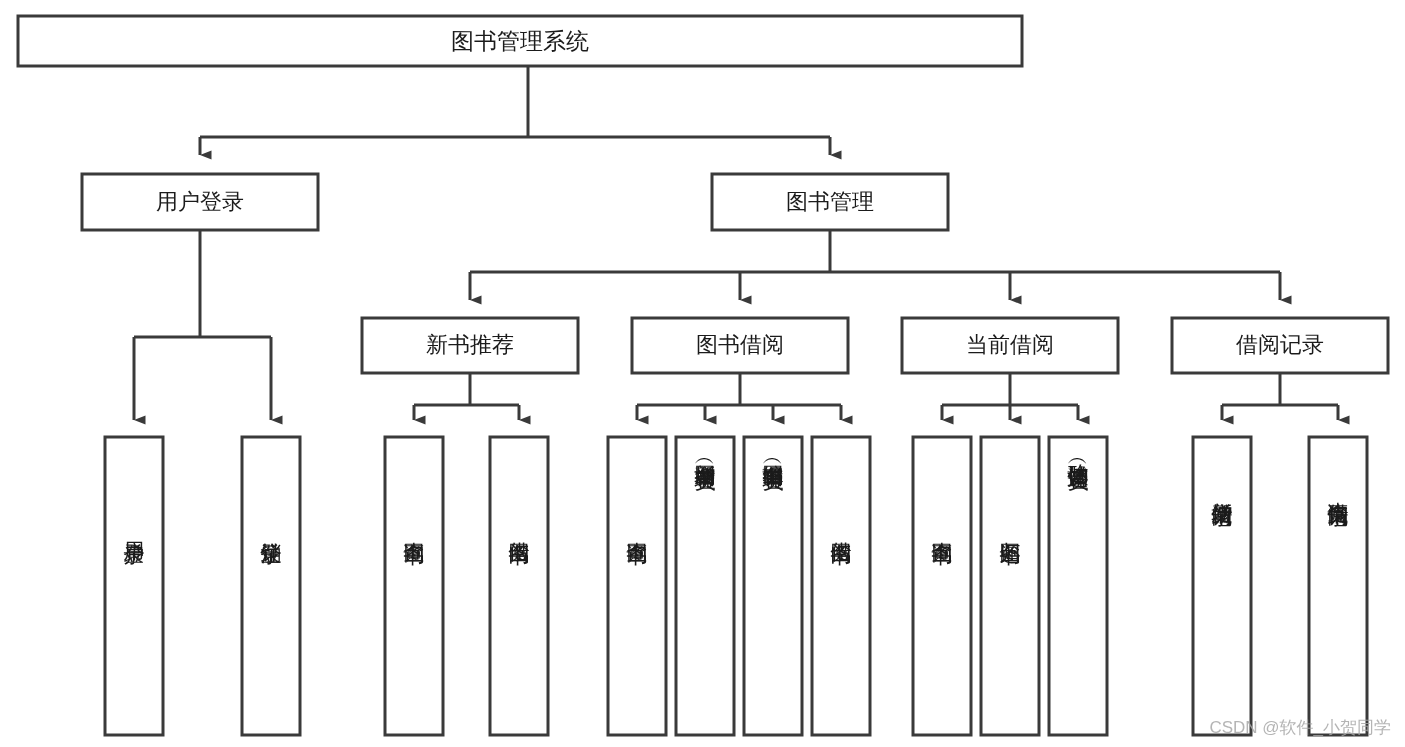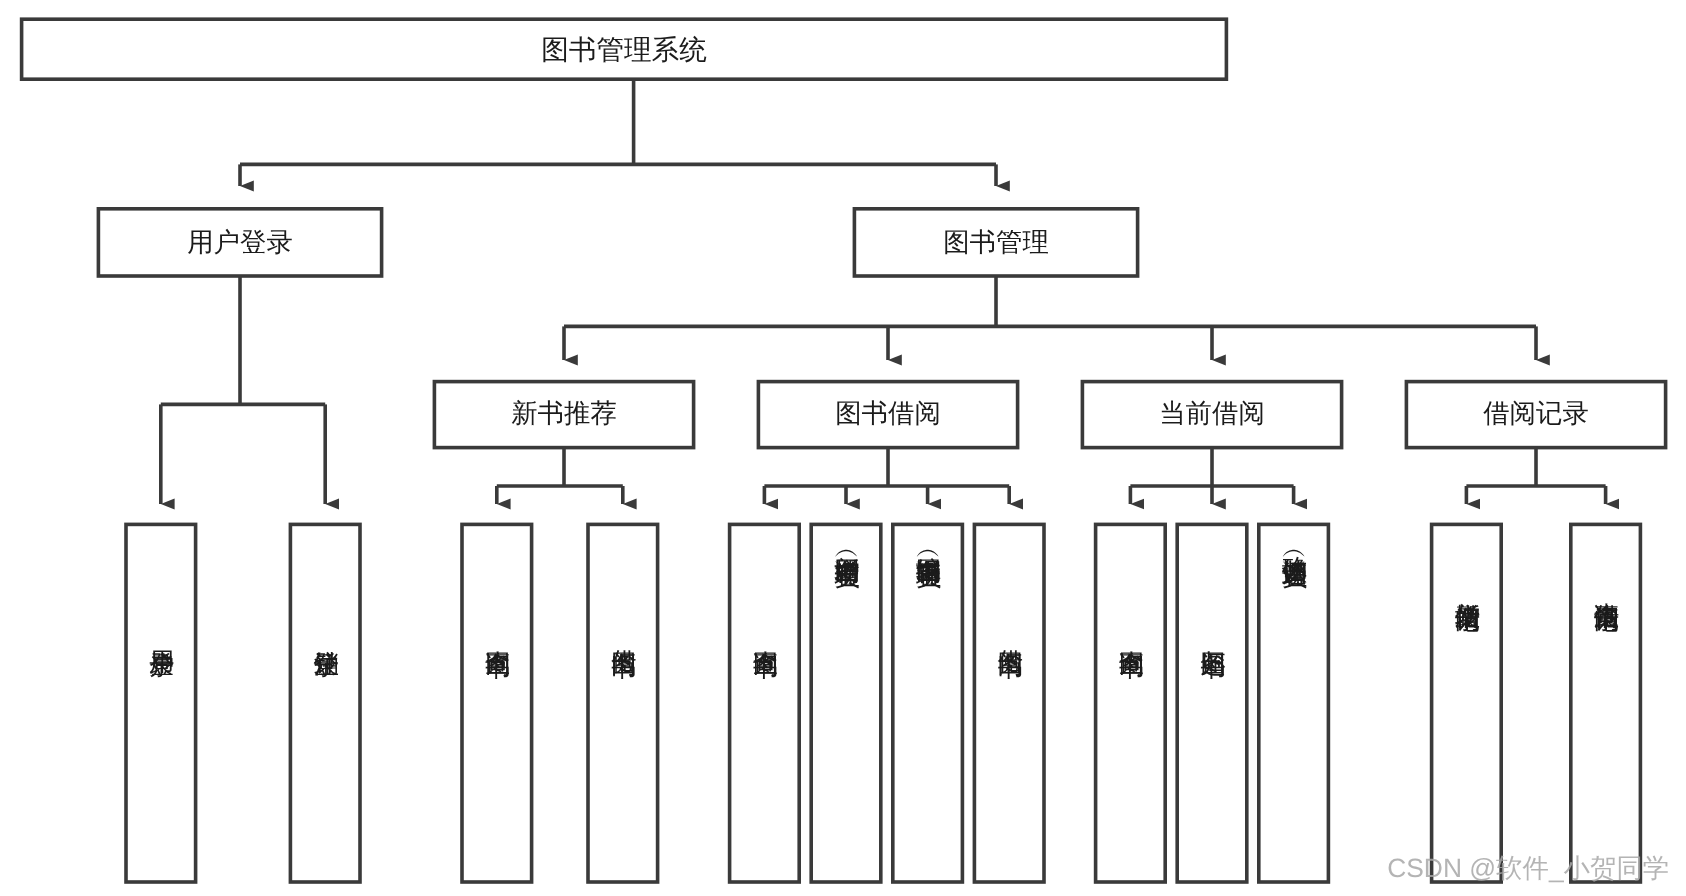--- a/index.html
+++ b/index.html
@@ -60,21 +60,21 @@
     color: #1b1b1b;
     letter-spacing: 1px;
     white-space: nowrap;
     text-align: center;
   }
   .watermark {
     position: absolute;
     right: 14px;
     bottom: 8px;
     font-family: "Liberation Sans", "DejaVu Sans", sans-serif;
-    font-size: 22px;
+    font-size: 17px;
     color: #a8a8a8;
     opacity: 0.85;
     white-space: nowrap;
     pointer-events: none;
   }
 </style>
 </head>
 <body>
 
 <svg id="diagram" viewBox="0 0 1405 747" xmlns="http://www.w3.org/2000/svg">

